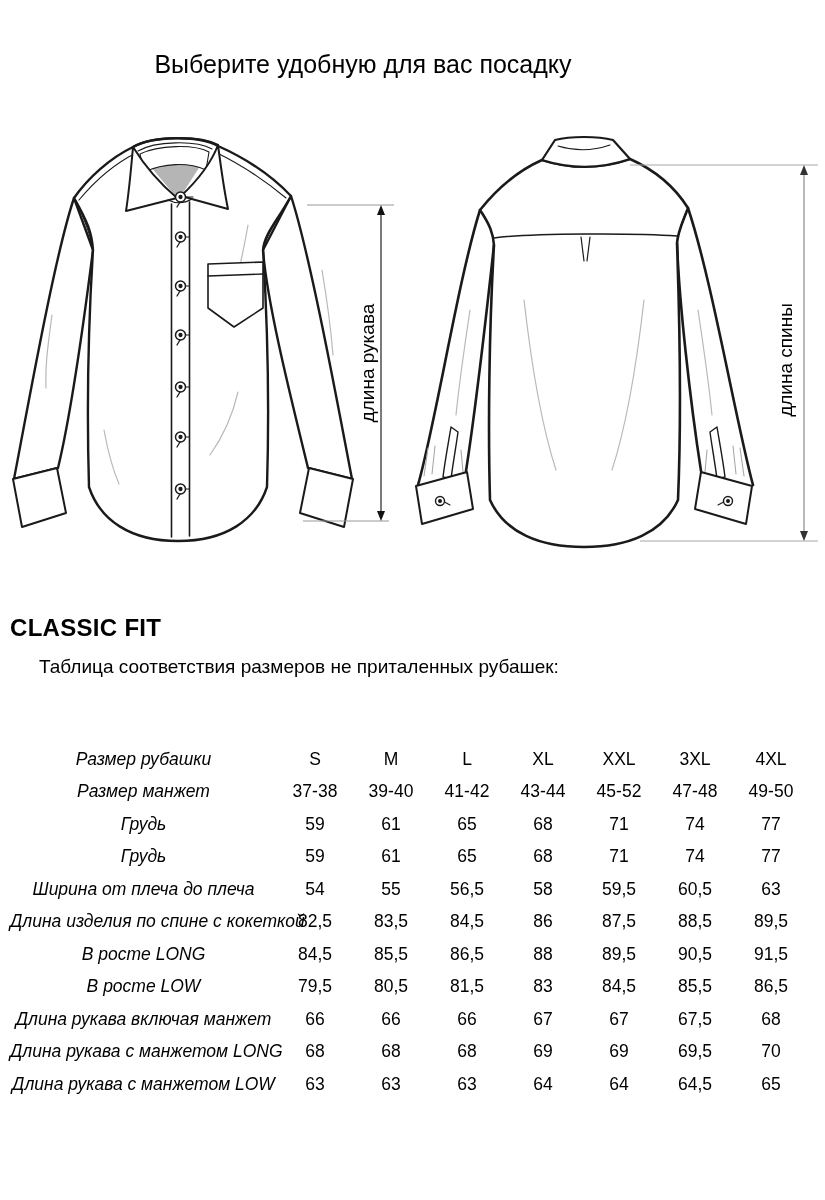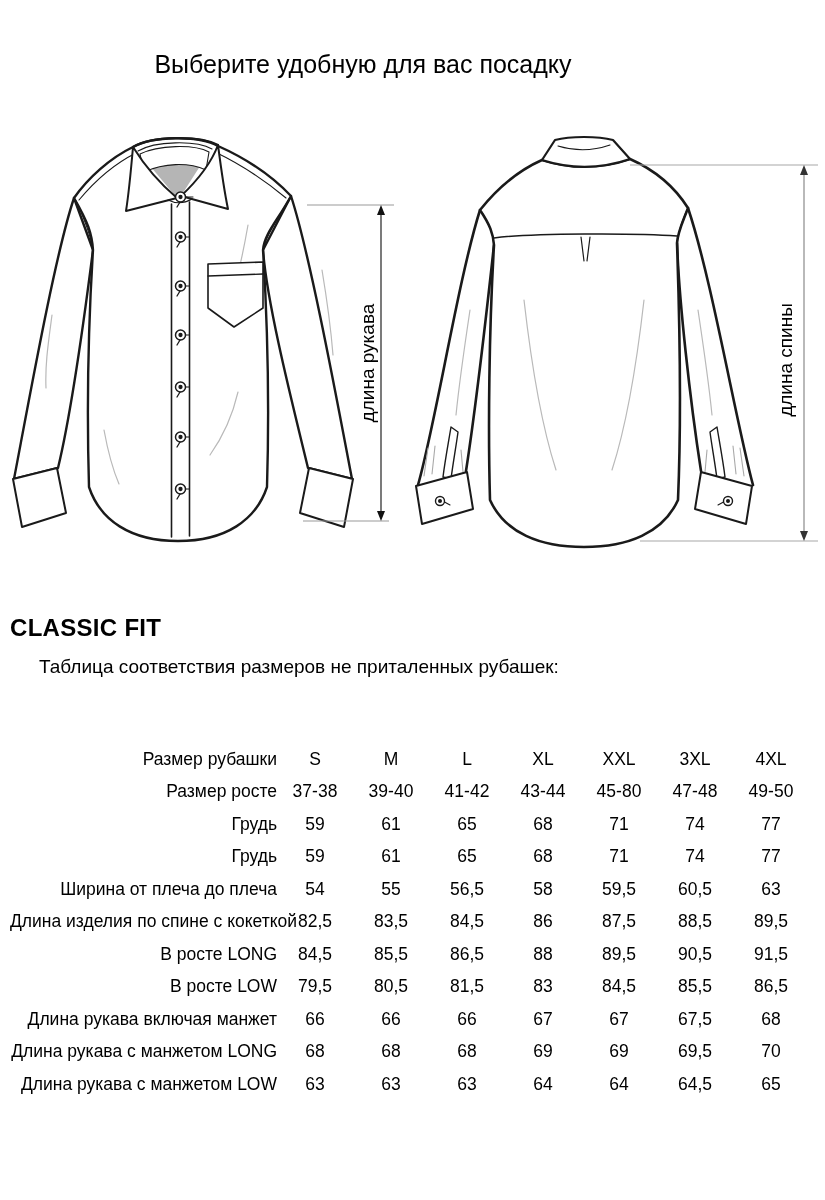--- a/index.html
+++ b/index.html
@@ -8,21 +8,21 @@
   .title{position:absolute;top:50px;left:0;width:726px;text-align:center;font-size:25px;line-height:28px;}
   .figure-svg{position:absolute;top:130px;left:0;}
   .vlabel{position:absolute;width:160px;height:22px;line-height:22px;text-align:center;
           font-size:19px;transform:rotate(-90deg);white-space:nowrap;}
   .vlabel.front{left:288px;top:352px;}
   .vlabel.back{left:706px;top:349px;}
   .fit-heading{position:absolute;top:614px;left:10px;font-size:24px;font-weight:bold;letter-spacing:.3px;text-align:center;}
   .caption{position:absolute;top:656px;left:10px;font-size:19px;margin-left:29px;}
   .size-table{position:absolute;top:743px;left:0;width:825px;}
   .trow{display:grid;grid-template-columns:277px repeat(7,76px);height:32.5px;align-items:center;font-size:17.5px;}
-  .tlabel{padding-left:10px;text-align:right;white-space:nowrap;overflow:visible;}
+  .tlabel{padding-left:10px;text-align:center;white-space:nowrap;overflow:visible;font-style:italic;}
   .tcell{text-align:center;}
 </style>
 </head>
 <body>
 
 <div class="page">
 
   <div class="title">Выберите удобную для вас посадку</div>
 
   <svg class="figure-svg" width="825" height="455" viewBox="0 0 825 455">
@@ -175,26 +175,26 @@
       <div class="tlabel">Размер рубашки</div>
       <div class="tcell">S</div>
       <div class="tcell">M</div>
       <div class="tcell">L</div>
       <div class="tcell">XL</div>
       <div class="tcell">XXL</div>
       <div class="tcell">3XL</div>
       <div class="tcell">4XL</div>
     </div>
     <div class="trow">
-      <div class="tlabel">Размер росте</div>
+      <div class="tlabel">Размер манжет</div>
       <div class="tcell">37-38</div>
       <div class="tcell">39-40</div>
       <div class="tcell">41-42</div>
       <div class="tcell">43-44</div>
-      <div class="tcell">45-80</div>
+      <div class="tcell">45-52</div>
       <div class="tcell">47-48</div>
       <div class="tcell">49-50</div>
     </div>
     <div class="trow">
       <div class="tlabel">Грудь</div>
       <div class="tcell">59</div>
       <div class="tcell">61</div>
       <div class="tcell">65</div>
       <div class="tcell">68</div>
       <div class="tcell">71</div>

